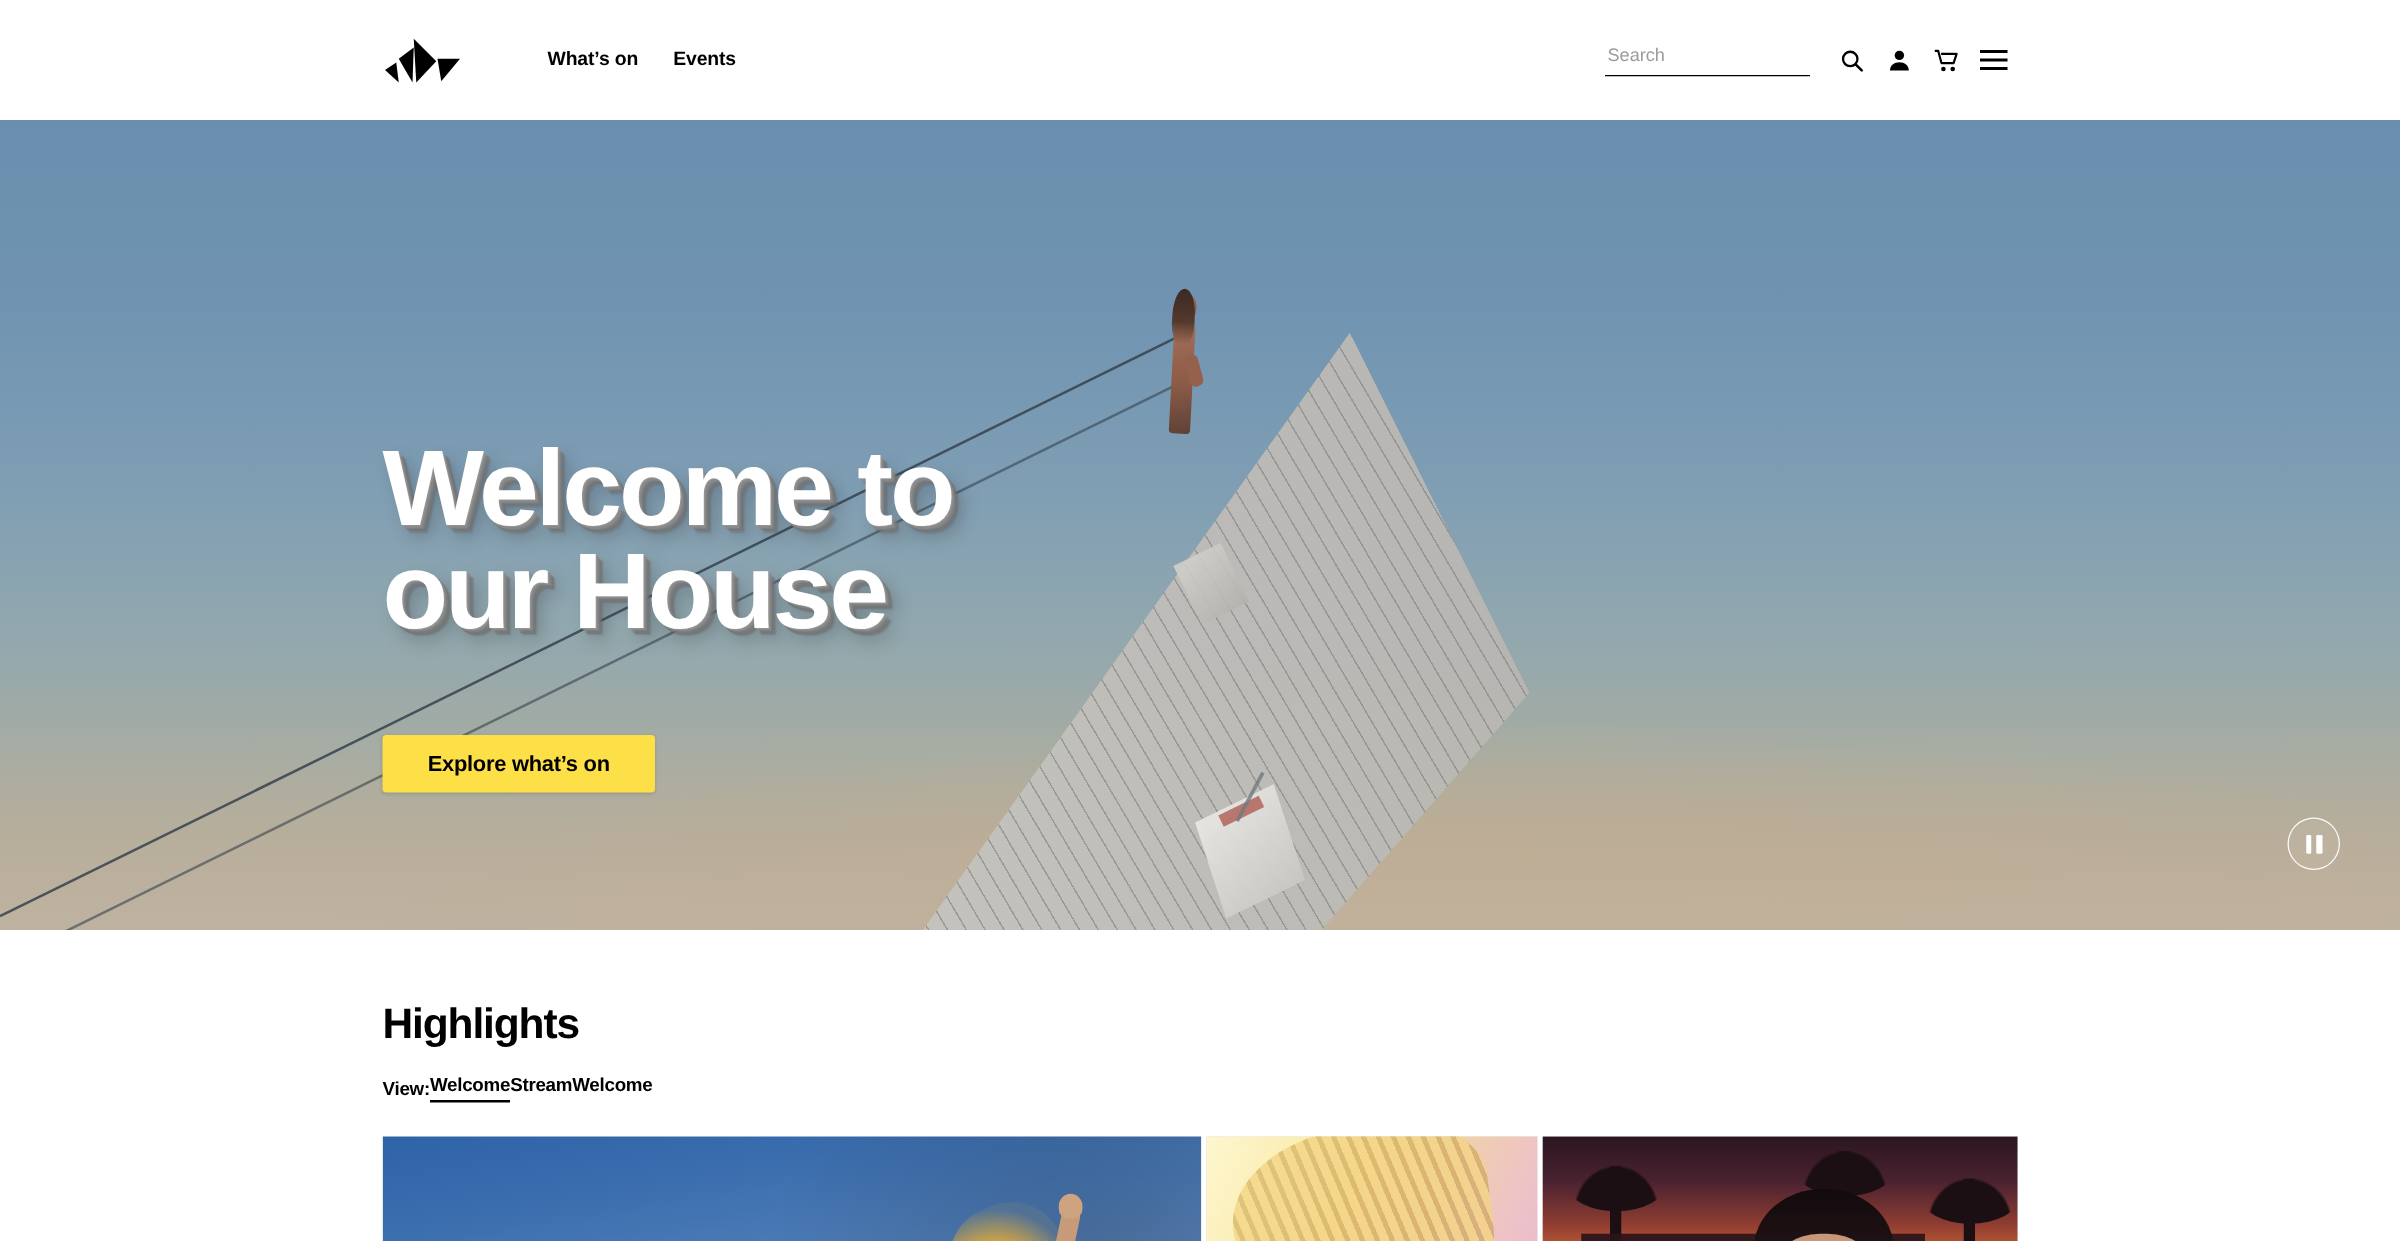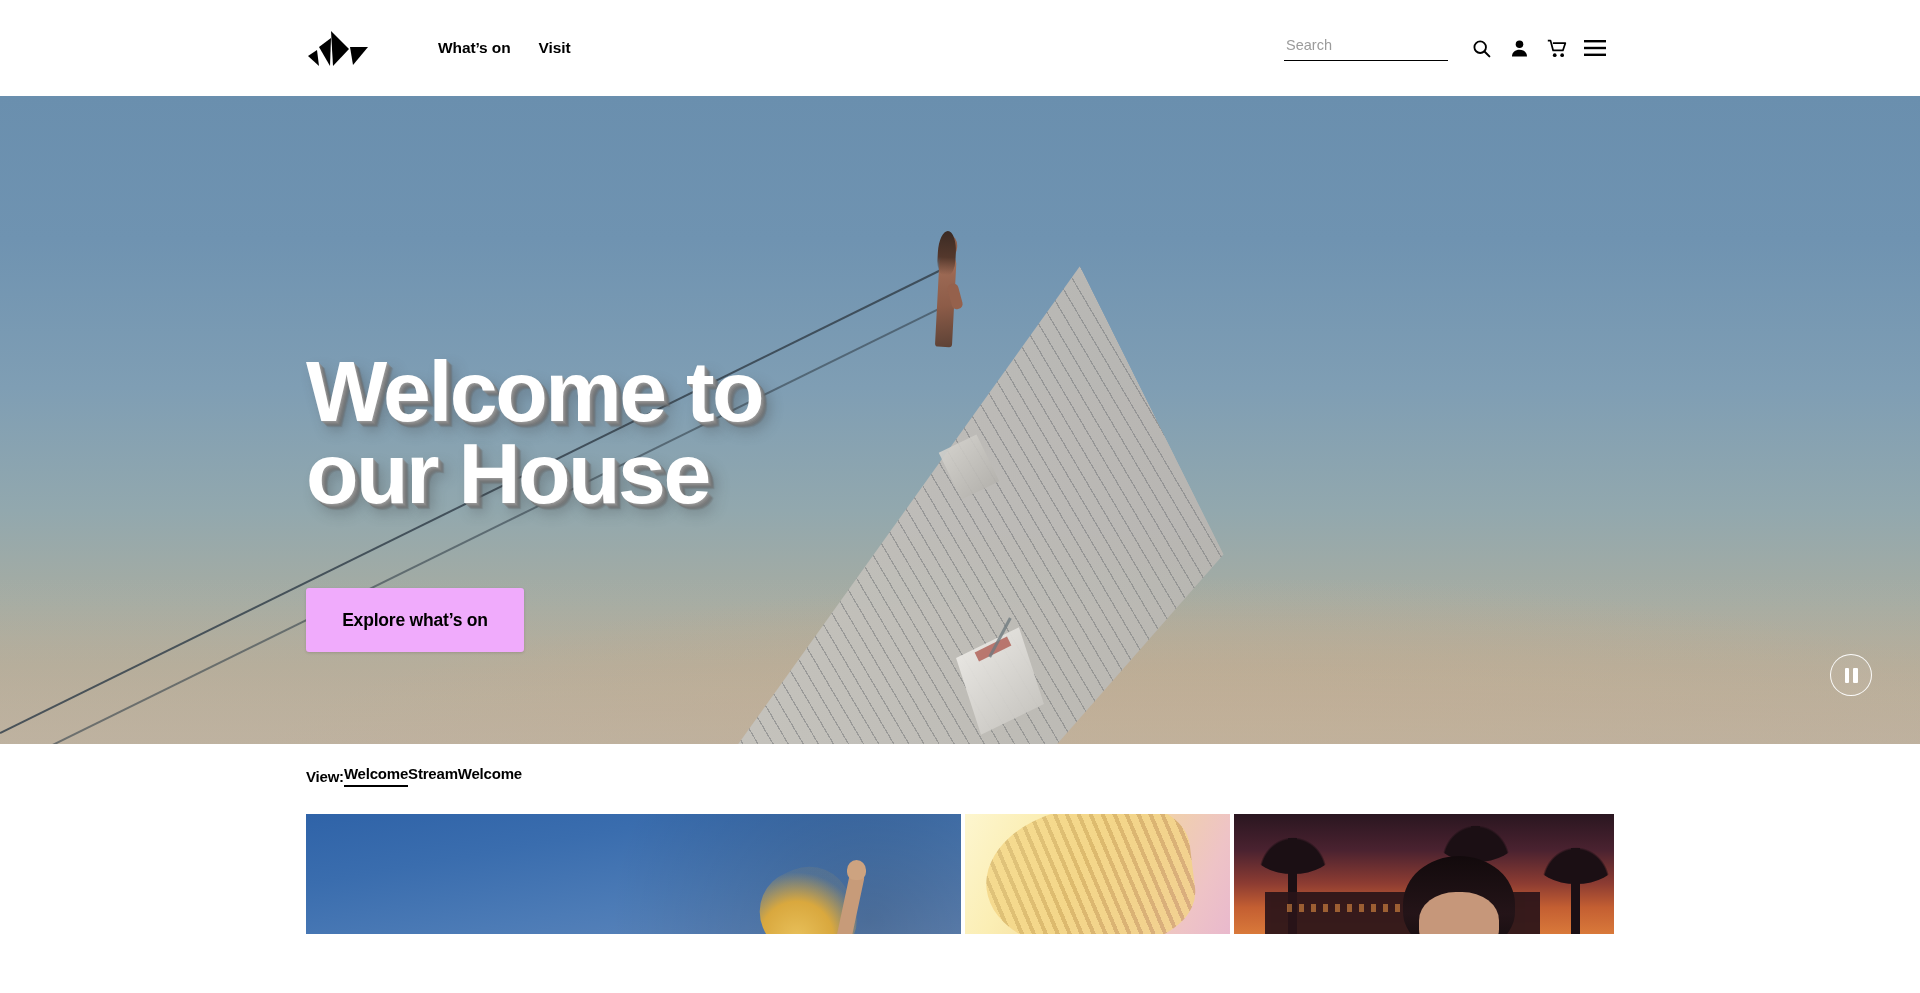--- a/index.html
+++ b/index.html
@@ -299,23 +299,23 @@
   }
 
   .hero-cta {
     position: absolute;
     left: 306px;
     top: 492px;
     display: inline-flex;
     align-items: center;
     justify-content: center;
     min-width: 218px;
-    height: 64px;
+    height: 46px;
     padding: 4px 26px;
-    background: #f0abfc;
+    background: #fde047;
     color: #000000;
     border: none;
     border-radius: 3px;
     font-family: "Liberation Sans", sans-serif;
     font-size: 17.5px;
     font-weight: 700;
     letter-spacing: -0.2px;
     cursor: pointer;
     box-shadow: 0 1px 3px rgba(0,0,0,0.14);
   }
@@ -533,21 +533,21 @@
       <svg viewBox="0 0 66 40" xmlns="http://www.w3.org/2000/svg">
         <path d="M2 28 L11 22 L13 38 Z" fill="#000"></path>
         <path d="M13 19 L25 10 L24 38 Z" fill="#000"></path>
         <path d="M25 3 L43 21 L27 38 Z" fill="#000"></path>
         <path d="M44 19 L62 19 L47 37 Z" fill="#000"></path>
       </svg>
     </a>
 
     <nav class="primary-nav">
       <a class="nav-link" href="#">What’s on</a>
-      <a class="nav-link" href="#">Visit</a>
+      <a class="nav-link" href="#">Events</a>
     </nav>
 
     <div class="header-right">
 
       <div class="search-wrap">
         <input class="search-input" type="text" placeholder="Search" style="">
       </div>
 
       <button class="icon-btn" aria-label="Search">
         <svg width="21" height="21" viewBox="0 0 24 24" fill="none">
@@ -616,20 +616,21 @@
   </div>
 
   <button class="pause-btn" aria-label="Pause">
     <span></span>
     <span></span>
   </button>
 </section>
 
 <section class="highlights">
 
+  <h2 class="section-title">Highlights</h2>
 
   <div class="view-bar">
     <span class="view-label">View:</span>
     <button class="view-tab is-active">Welcome</button>
     <button class="view-tab">Stream</button>
     <button class="view-tab">Welcome</button>
   </div>
 
   <div class="card-row">
 

